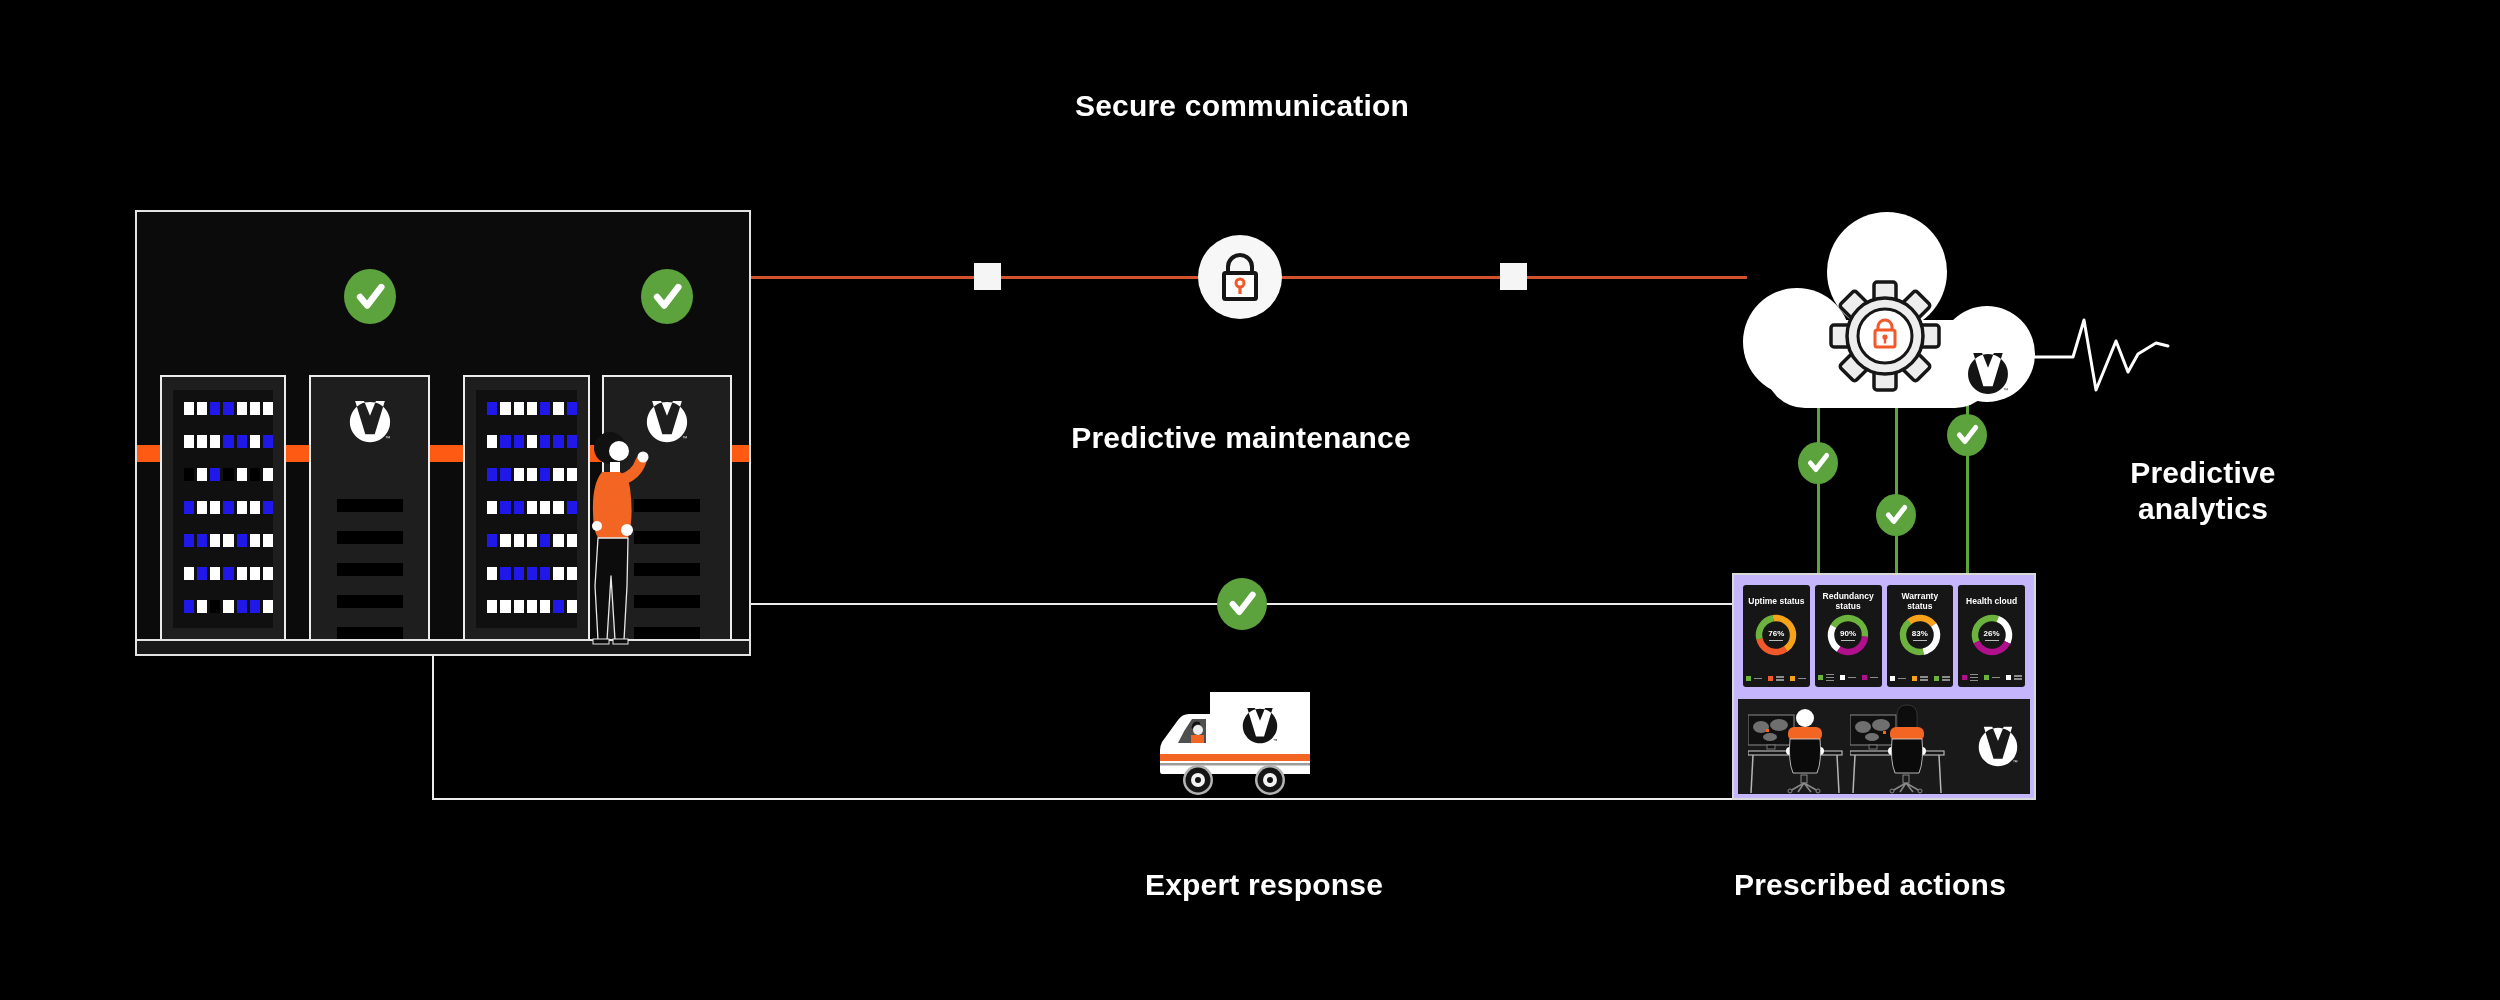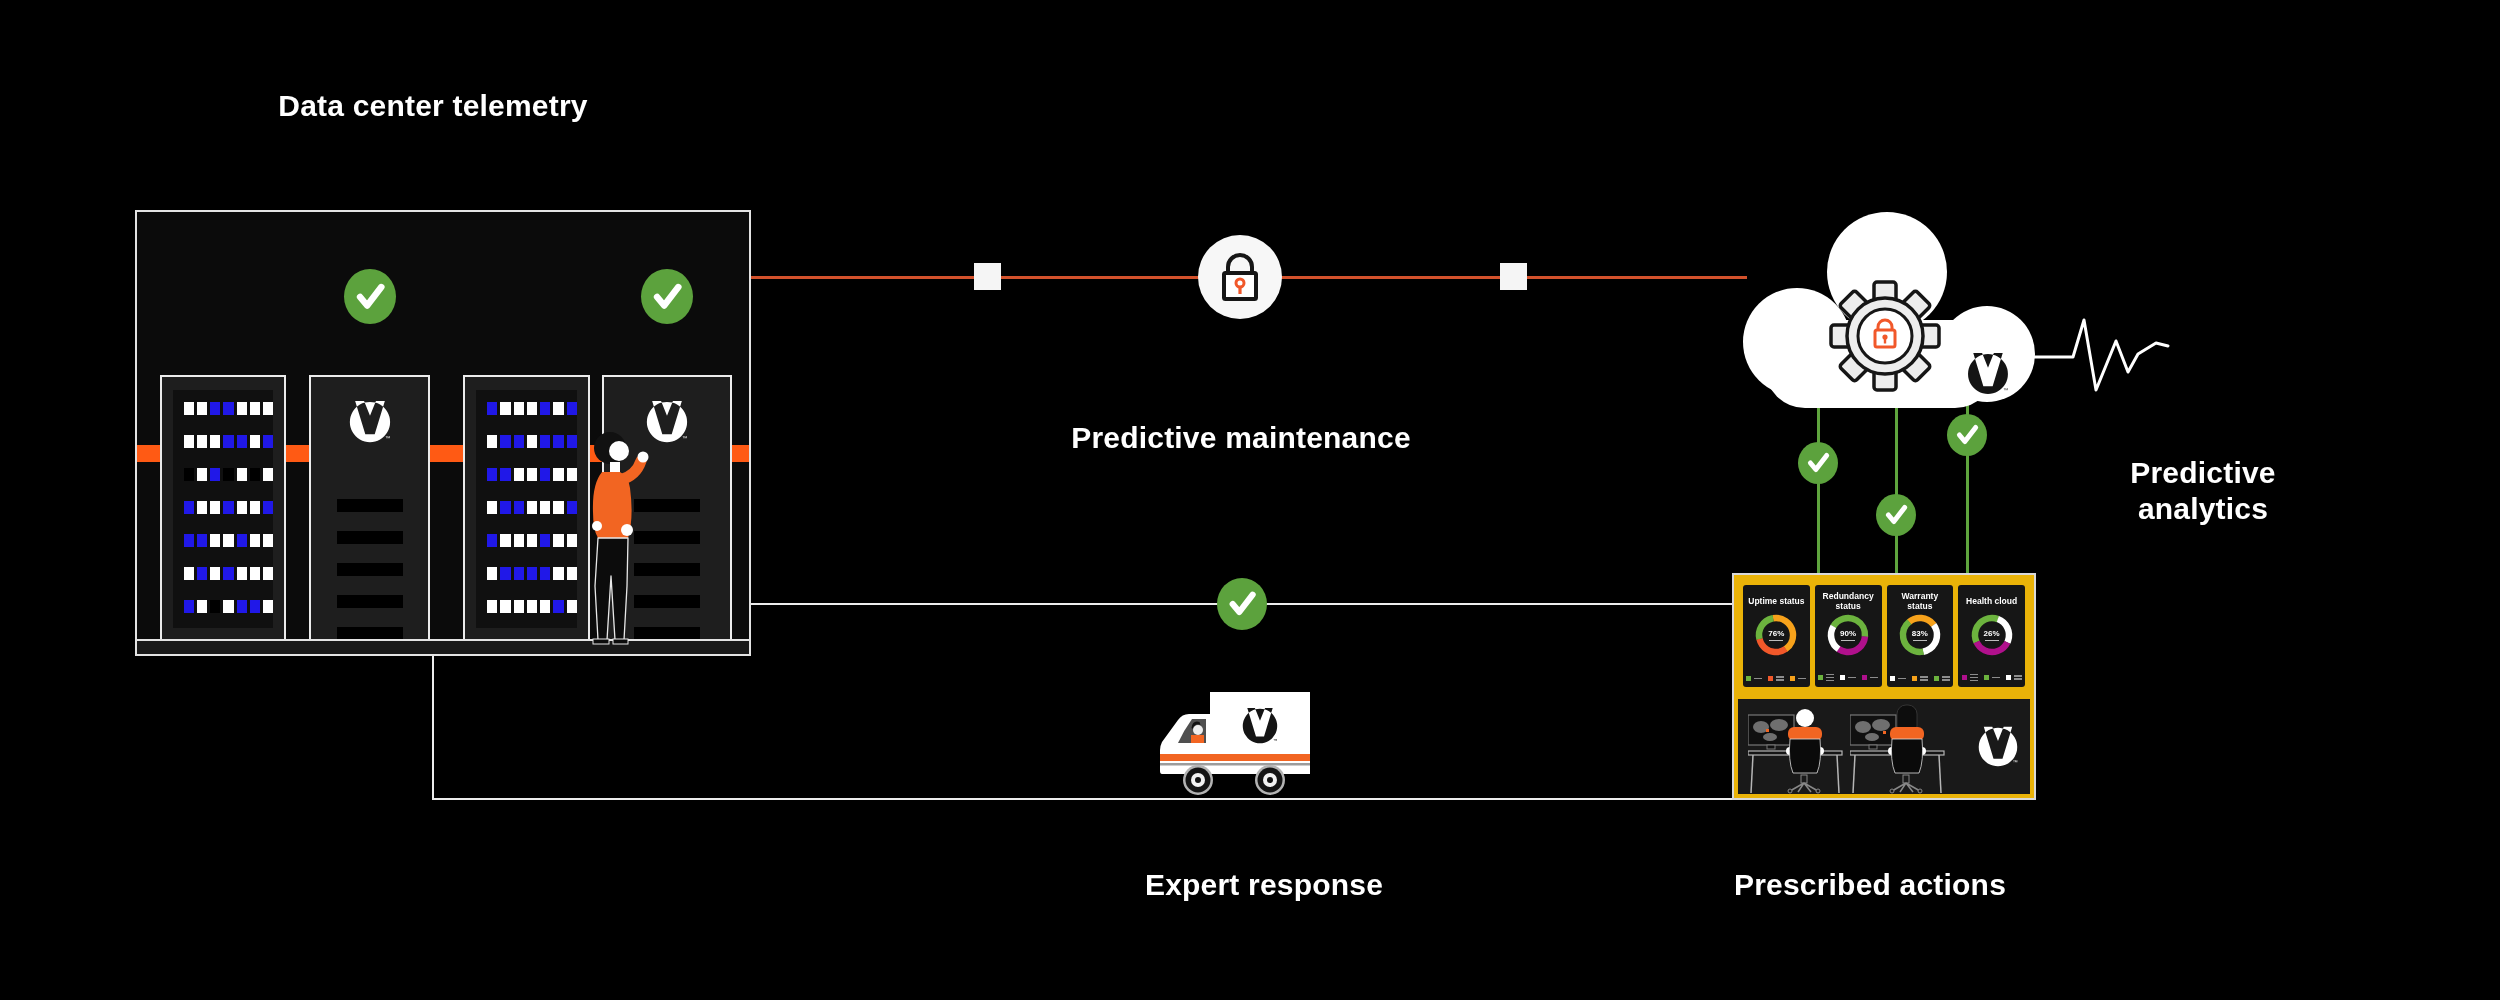--- a/index.html
+++ b/index.html
@@ -23,21 +23,21 @@
   .cw{background:#fff}.cb{background:#2018e8}.ck{background:#000}
   .racklogo{position:absolute;top:22px;left:50%;transform:translateX(-50%);}
   .slot{position:absolute;left:50%;transform:translateX(-50%);width:66px;height:13px;background:#000;}
   
   .check{position:absolute;border-radius:50%;background:#5ca23d;
          display:flex;align-items:center;justify-content:center;}
   
   .wsq{position:absolute;width:27px;height:27px;background:#f5f5f5;}
   
   #dash{position:absolute;left:1732px;top:573px;width:300px;height:223px;
-        background:#eab308;border:2px solid #d9d9d9;}
+        background:#c4b5fd;border:2px solid #d9d9d9;}
   #cards{position:absolute;left:9px;top:10px;right:9px;display:grid;
          grid-template-columns:repeat(4,1fr);gap:5px;}
   .card{background:#161616;border-radius:3px;height:102px;position:relative;
         text-align:center;padding-top:6px;box-sizing:border-box;}
   .ctitle{font-size:8.5px;font-weight:700;color:#fff;line-height:10px;height:20px;
           display:flex;align-items:center;justify-content:center;padding:0 2px;}
   .dwrap{position:relative;width:46px;height:46px;margin:1px auto 0;}
   .pct{position:absolute;inset:0;display:flex;flex-direction:column;align-items:center;
        justify-content:center;font-size:8px;font-weight:700;color:#fff;}
   .uline{width:14px;height:1.5px;background:#bdbdbd;margin-top:2px;display:block;}
@@ -60,21 +60,21 @@
       <g id="vlogo">
         <path fill="currentColor" fill-rule="evenodd" d="M0,-21 A21,21 0 1,1 -0.05,-21 Z M-15.5,-22 L-6.2,-22 L0,-6.5 L6.2,-22 L15.5,-22 L4.9,12.8 L-4.9,12.8 Z"></path>
         <text x="16" y="19" font-size="5.5" fill="currentColor">™</text>
       </g>
       <g id="checkmark">
         <polyline points="-7,0 -2,6 8,-7" fill="none" stroke="#fff" stroke-width="4.6" stroke-linecap="round" stroke-linejoin="round"></polyline>
       </g>
     </defs>
   </svg>
 
-  <div class="title" style="left:183px;top:89px">Data center telemetry</div>
+  <div class="title" style="left:992px;top:89px">Secure communication</div>
   <div class="title" style="left:1014px;top:868px">Expert response</div>
   <div class="title" style="left:991px;top:421px">Predictive maintenance</div>
   <div class="title" style="left:2078px;top:455px;width:250px;line-height:36px">
     <span style="display:block">Predictive</span>
     <span style="display:block">analytics</span>
   </div>
   <div class="title" style="left:1620px;top:868px">Prescribed actions</div>
 
   <div class="line" style="left:751px;top:276px;width:996px;height:3px;background:#d3512b"></div>
   <div class="line" style="left:751px;top:603px;width:981px;height:2px;background:#ececec"></div>

